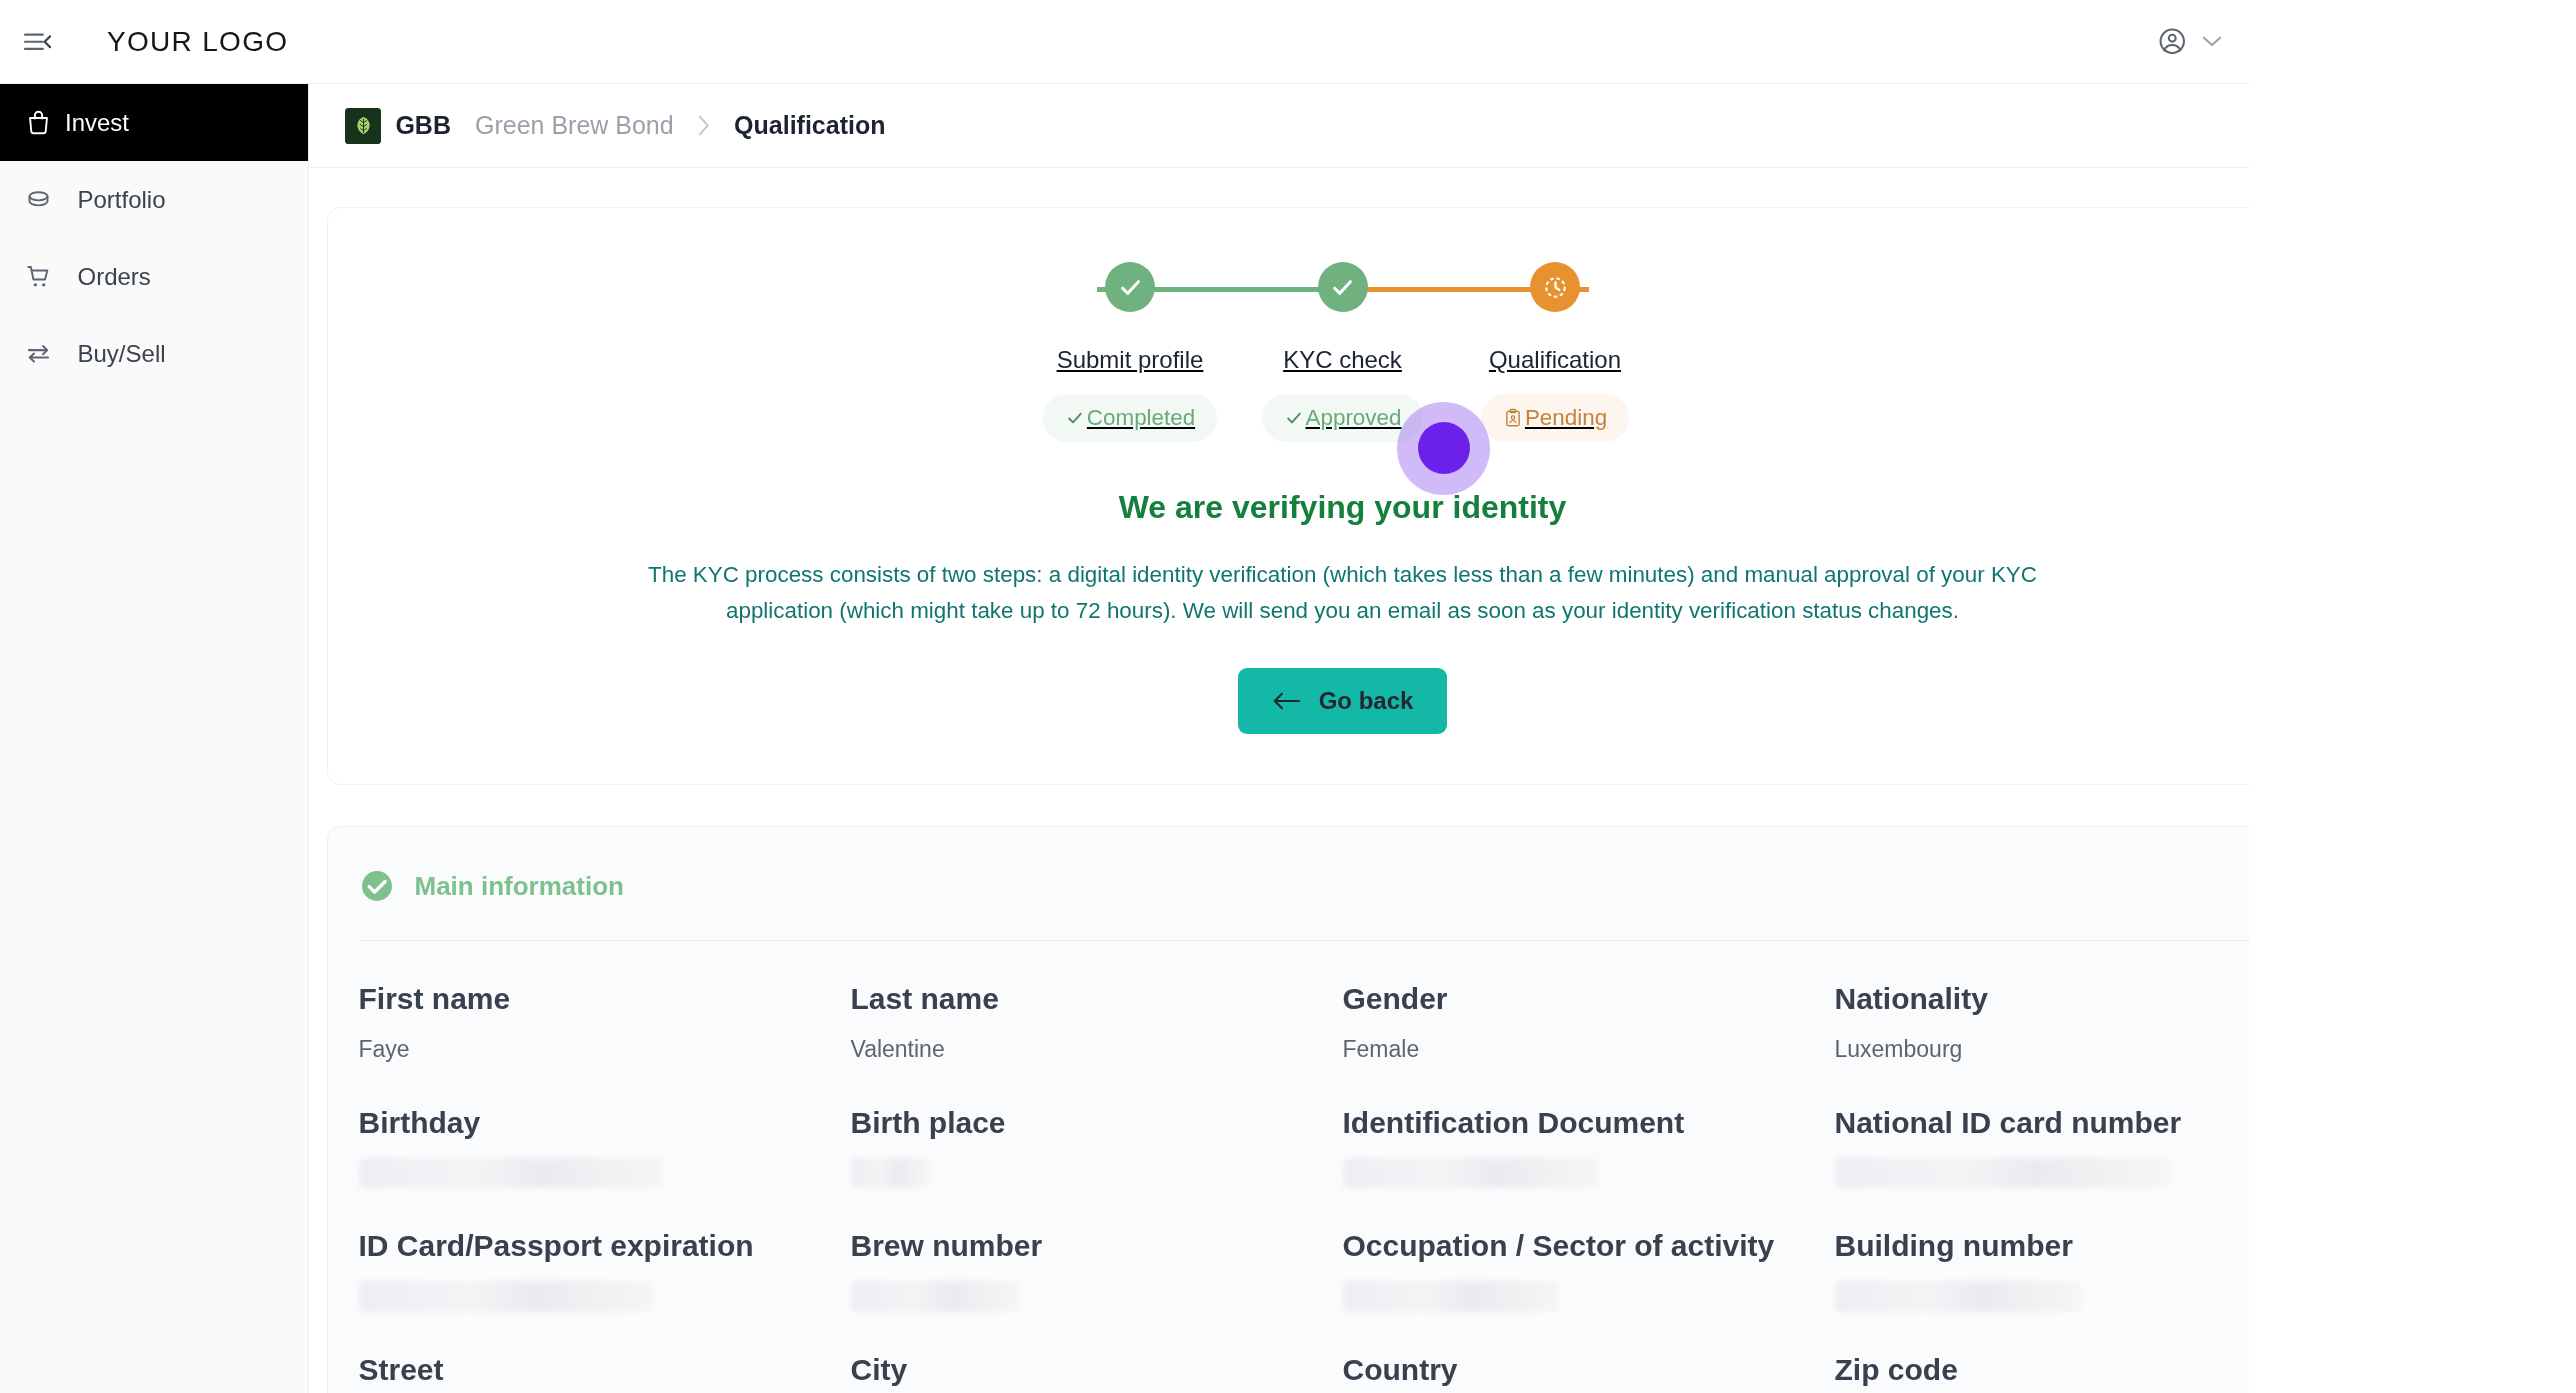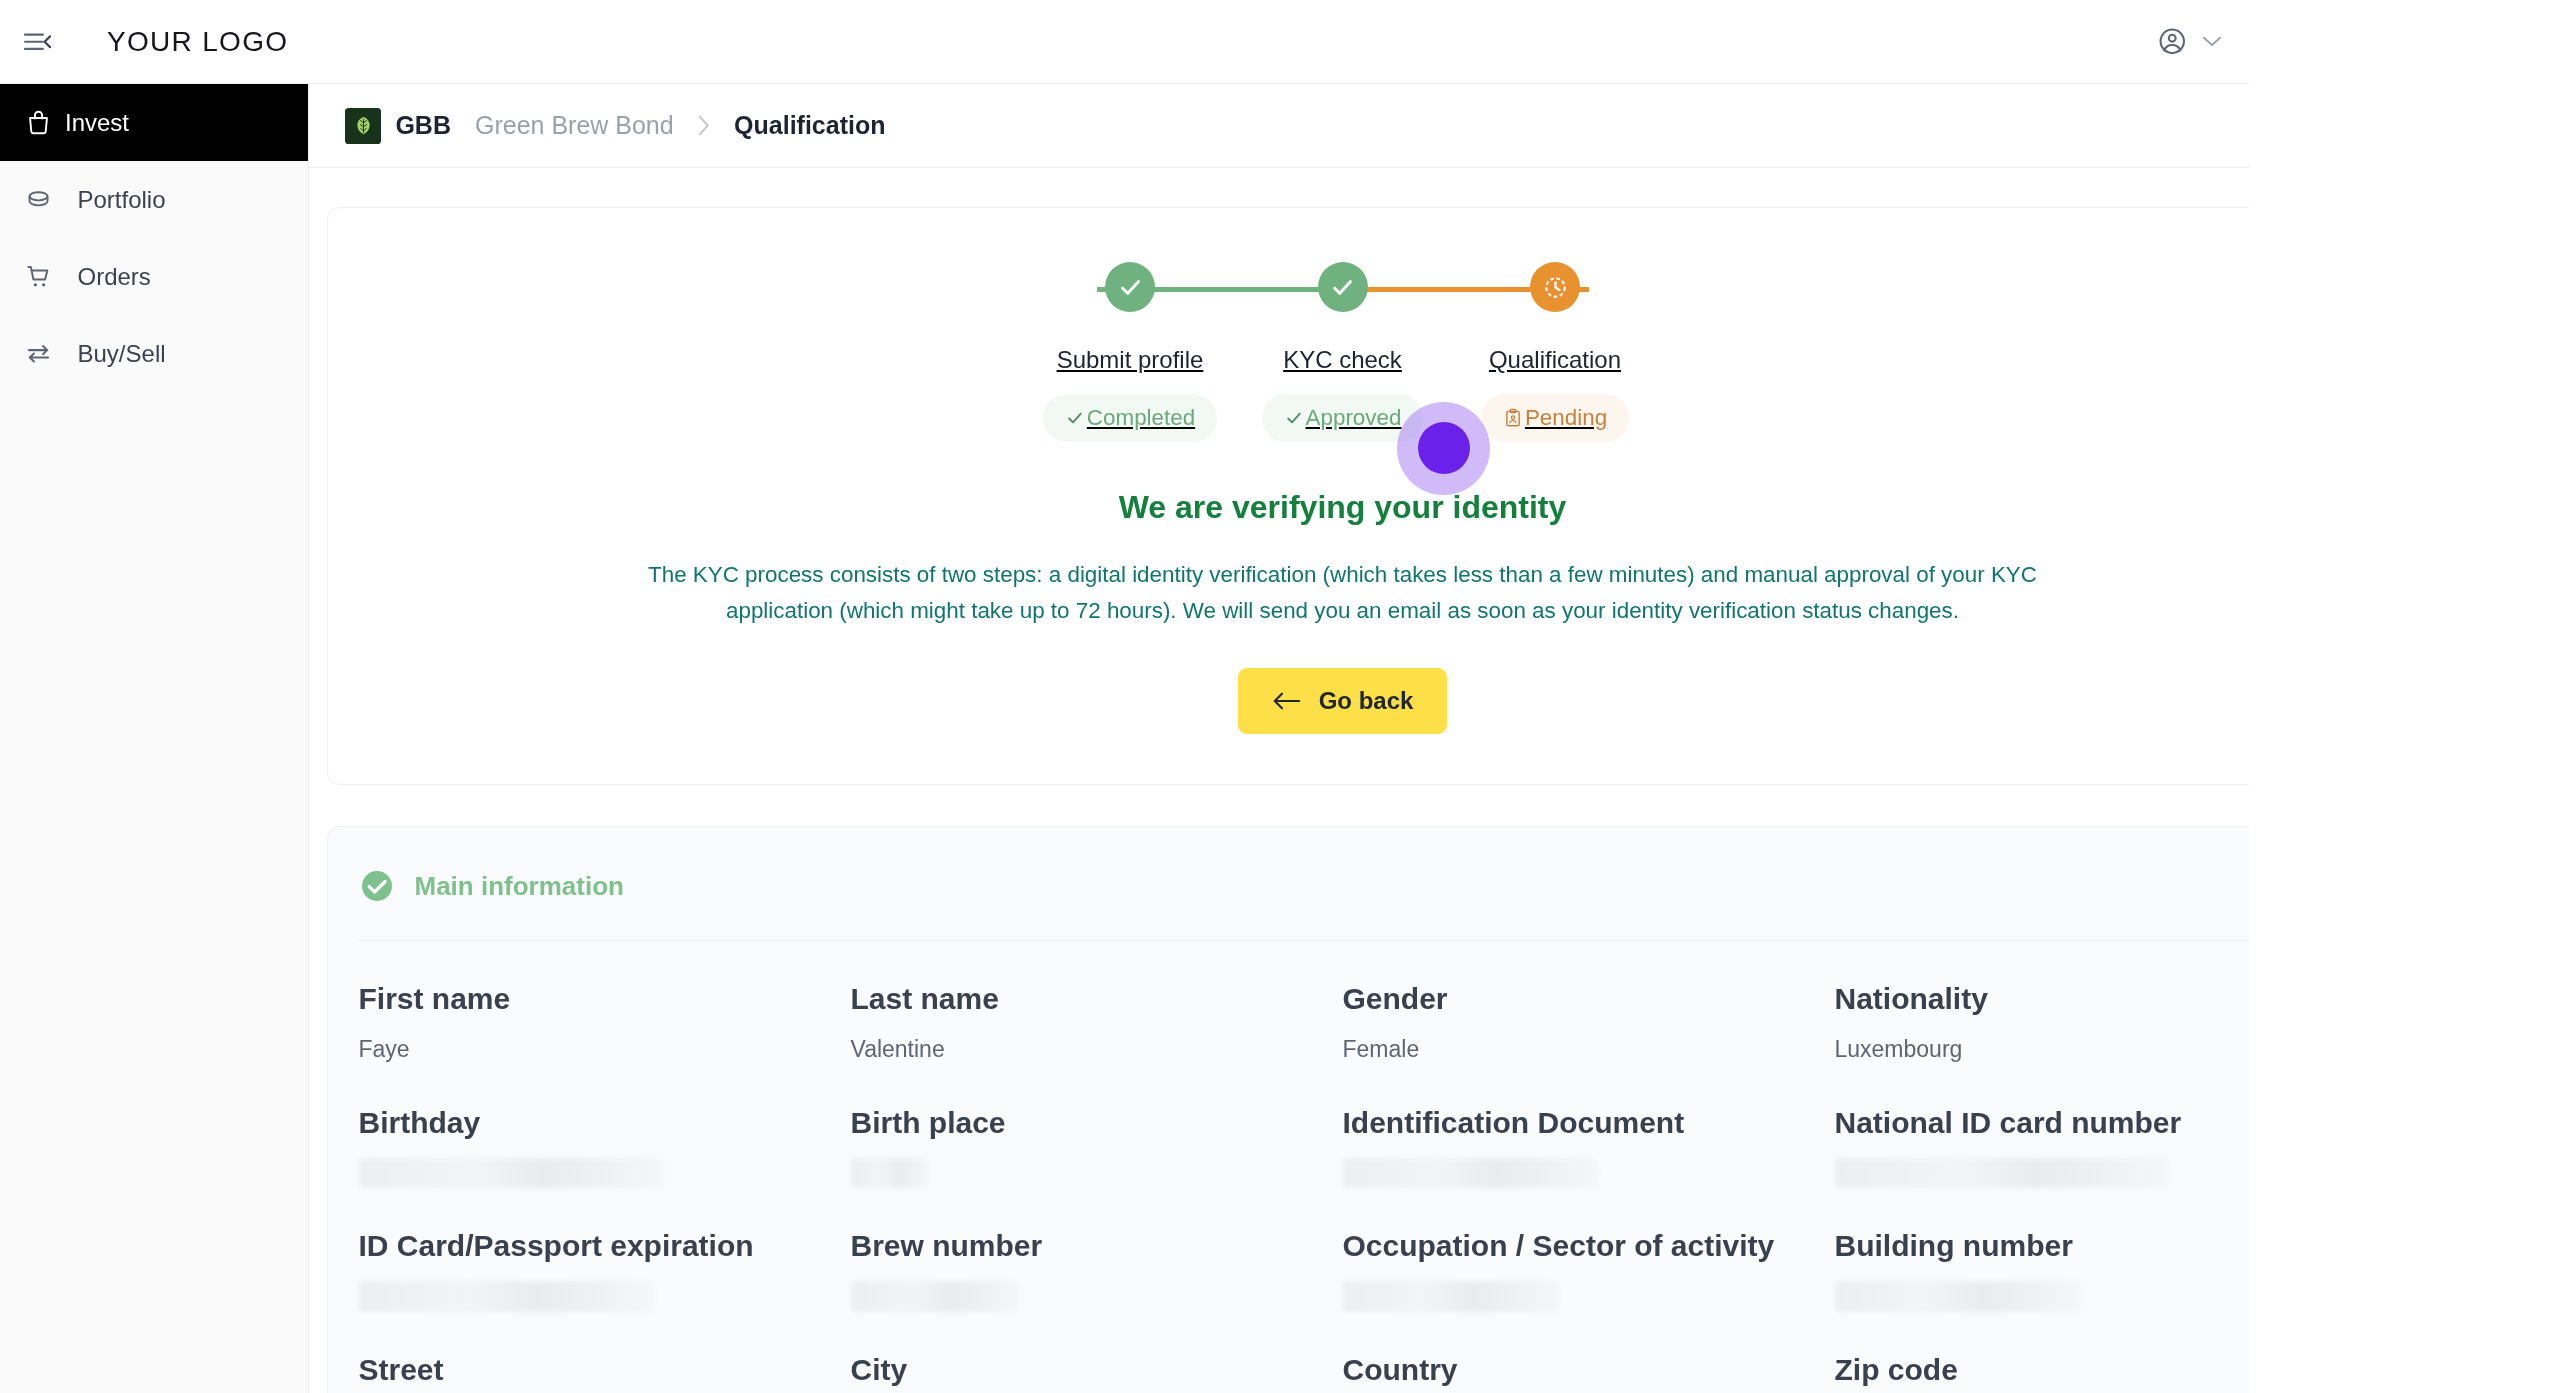--- a/index.html
+++ b/index.html
@@ -101,21 +101,21 @@
   .verify-title {
     text-align: center; font-size: 32px; font-weight: 700;
     color: #15803d; margin-top: 15px;
   }
   .verify-body {
     margin: 30.5px auto 0 auto; max-width: 1417px;
     text-align: center; font-size: 22.4px; line-height: 1.62; color: #0f766e;
   }
   .goback-row { display: flex; justify-content: center; margin: 39px 0 50px 0; }
   .goback {
-    background: #fde047; border: none; border-radius: 9px;
+    background: #14b8a6; border: none; border-radius: 9px;
     height: 66px; padding: 0 34px;
     display: inline-flex; align-items: center; gap: 18px;
     font-size: 24px; font-weight: 700; color: #22272f;
     font-family: "Liberation Sans", sans-serif; cursor: pointer;
   }
 
   
   .card.info { margin-top: 41px; padding: 0 0 9px 0; }
   .info-head { display: flex; align-items: center; gap: 20px; padding: 41px 0 0 30.5px; }
   .info-head-title { font-size: 26px; font-weight: 700; color: #7ec18d; }

